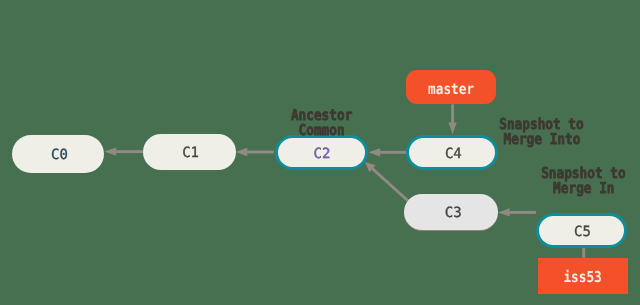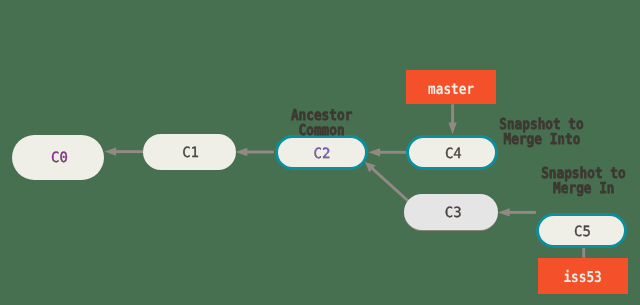--- a/index.html
+++ b/index.html
@@ -57,40 +57,40 @@
     <g>
       <line x1="452.6" y1="104.3" x2="452.6" y2="123.89999999999999" stroke="#918983" stroke-width="2.95"></line>
       <path d="M 452.6 134.2 L 448.45000000000005 122.39999999999999 L 456.75 122.39999999999999 Z" fill="#918983"></path>
     </g>
     <g>
       <line x1="583.7" y1="257.7" x2="583.7" y2="239.9" stroke="#918983" stroke-width="2.95"></line>
       <path d="M 583.7 229.6 L 587.85 241.4 L 579.5500000000001 241.4 Z" fill="#918983"></path>
     </g>
   </svg>
 
-  <div class="commit" style="left: 11.6px; top: 134.6px; width: 92.8px; height: 45px; background: rgb(239, 239, 231); color: #a21caf; -webkit-text-stroke: 0.35px rgb(74, 68, 63);">
+  <div class="commit" style="left: 11.6px; top: 134.6px; width: 92.8px; height: 38px; background: rgb(239, 239, 231); color: #0c4a6e; -webkit-text-stroke: 0.35px rgb(74, 68, 63);">
     <span style="margin-left: 2.8px;">C0</span>
   </div>
   <div class="commit" style="left: 143.3px; top: 134.4px; width: 92.6px; height: 35.3px; background: rgb(239, 239, 231); color: rgb(74, 68, 63); -webkit-text-stroke: 0.35px rgb(74, 68, 63);">
     <span style="margin-left: 2px;">C1</span>
   </div>
   <div class="commit hl" style="left: 274.9px; top: 134.9px; width: 92.8px; height: 35.1px; background: rgb(239, 239, 231); color: #8b5cf6; -webkit-text-stroke: 0.35px rgb(74, 68, 63); border-color: rgb(14, 141, 155);">
     <span style="margin-left: 1.2px;">C2</span>
   </div>
   <div class="commit hl" style="left: 406.2px; top: 134.9px; width: 92.3px; height: 35.1px; background: rgb(239, 239, 231); color: rgb(74, 68, 63); -webkit-text-stroke: 0.35px rgb(74, 68, 63); border-color: rgb(14, 141, 155);">
     <span style="margin-left: 2px;">C4</span>
   </div>
   <div class="commit" style="left: 404.4px; top: 193.9px; width: 93.3px; height: 36px; background: #e5e5e5; color: rgb(74, 68, 63); -webkit-text-stroke: 0.35px rgb(74, 68, 63); box-shadow: rgb(140, 133, 121) 0px 1px 0px;">
     <span style="margin-left: 4.4px;">C3</span>
   </div>
   <div class="commit hl" style="left: 535.9px; top: 194.4px; width: 91.5px; height: 35.1px; background: rgb(239, 239, 231); color: rgb(74, 68, 63); -webkit-text-stroke: 0.35px rgb(74, 68, 63); border-color: rgb(14, 141, 155); margin-top: 19px;">
     <span style="margin-left: 1.6px;">C5</span>
   </div>
 
-  <div class="branch" style="left: 405.9px; top: 69.9px; width: 90.6px; height: 34.6px; background: rgb(244, 80, 42); color: rgb(239, 239, 231);">
+  <div class="branch" style="left: 405.9px; top: 69.9px; width: 90.6px; height: 34.6px; background: rgb(244, 80, 42); color: rgb(239, 239, 231); border-radius: 11px;">
     <span>master</span>
   </div>
   <div class="branch" style="left: 538px; top: 257.5px; width: 89.9px; height: 36.7px; background: rgb(244, 80, 42); color: rgb(239, 239, 231);">
     <span>iss53</span>
   </div>
 
   <div class="note" style="top: 108px; line-height: 15.4px; transform: translateX(1.5px); color: rgb(62, 56, 50); -webkit-text-stroke: 0.75px rgb(62, 56, 50);">
     <div><span>Ancestor</span></div>
     <div><span>Common</span></div>
   </div>

